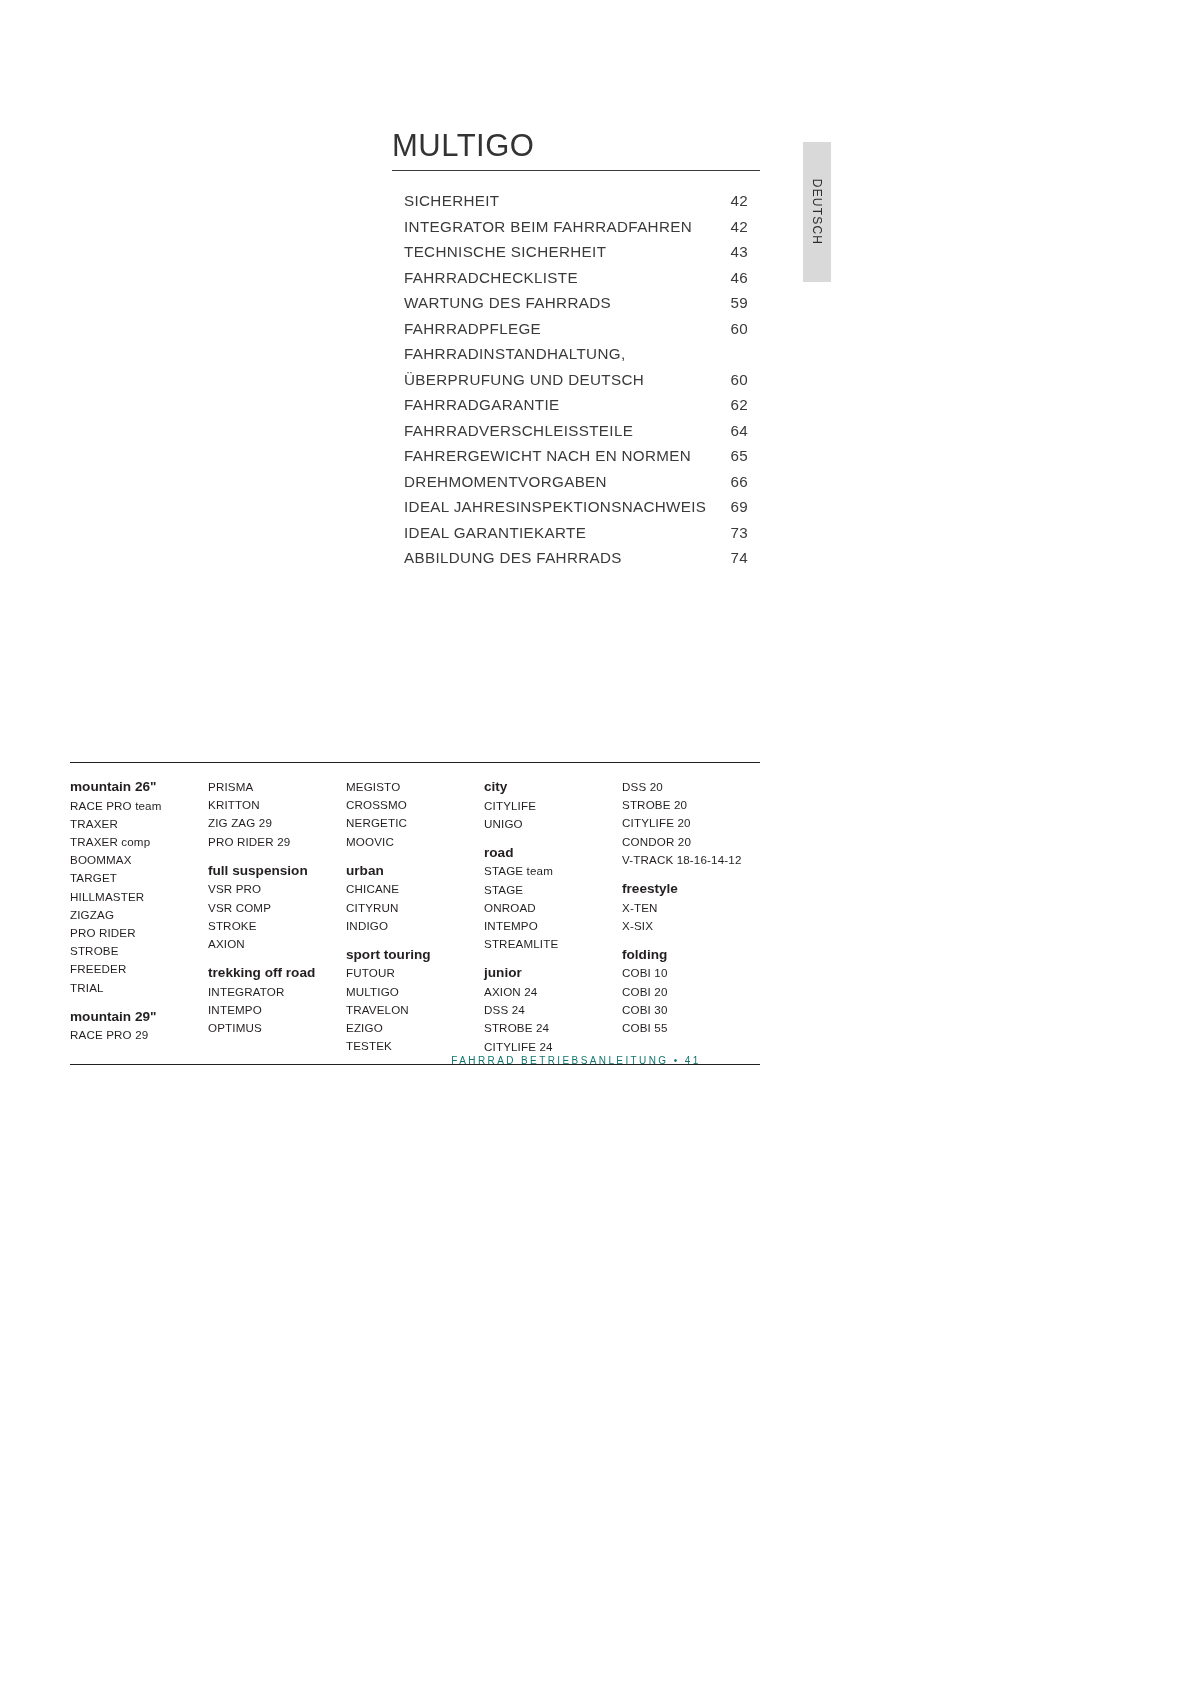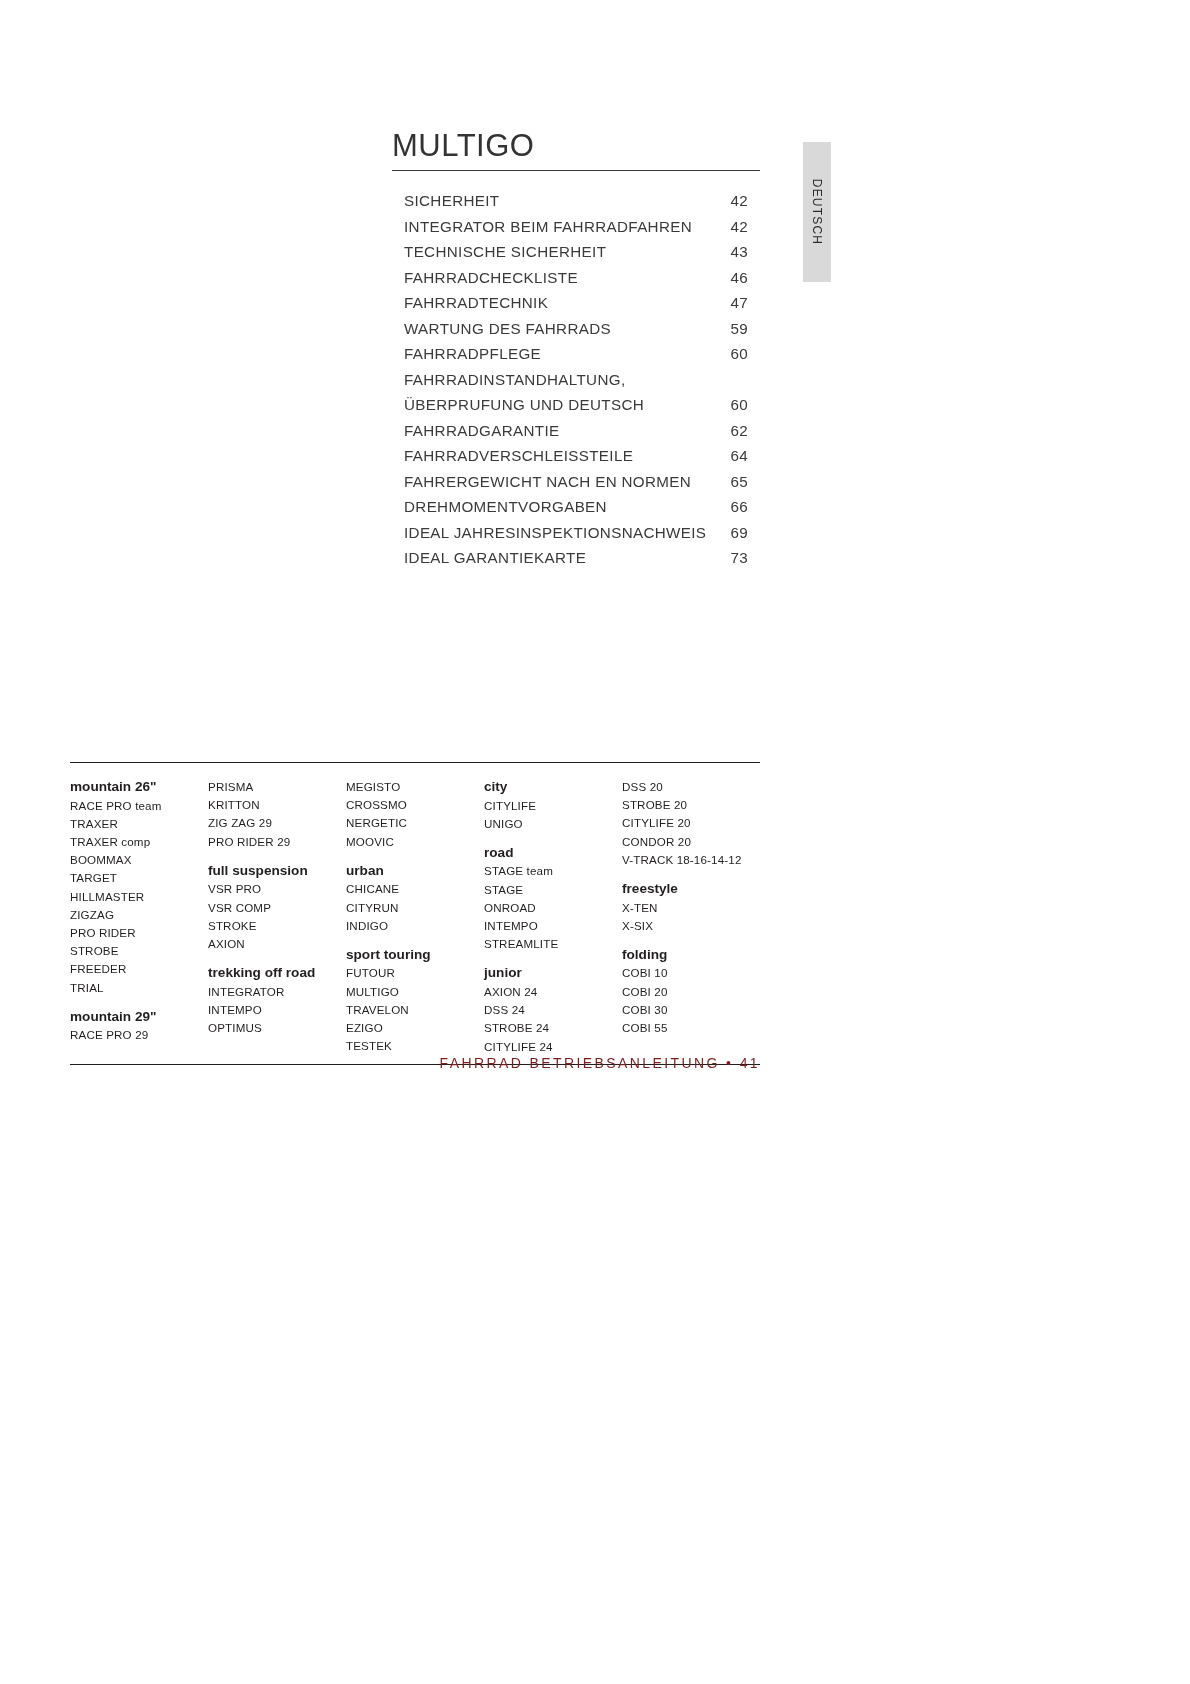--- a/index.html
+++ b/index.html
@@ -135,24 +135,24 @@
     letter-spacing: 0.15px;
     white-space: nowrap;
   }
 
   
   .footer {
     position: absolute;
     left: 392px;
     top: 1055px;
     width: 368px;
-    text-align: right;
-    font-size: 14px;
+    text-align: center;
+    font-size: 10px;
     letter-spacing: 2.4px;
-    color: #7f1d1d;
+    color: #0f766e;
   }
 </style>
 </head>
 <body>
 
 <div class="page">
 
   <div class="side-tab">
     <span class="side-tab-label">DEUTSCH</span>
   </div>
@@ -171,24 +171,20 @@
         </li>
         <li class="toc-row">
           <span class="label">TECHNISCHE SICHERHEIT</span>
           <span class="page-no">43</span>
         </li>
         <li class="toc-row">
           <span class="label">FAHRRADCHECKLISTE</span>
           <span class="page-no">46</span>
         </li>
         <li class="toc-row">
-          <span class="label">FAHRRADTECHNIK</span>
-          <span class="page-no">47</span>
-        </li>
-        <li class="toc-row">
           <span class="label">WARTUNG DES FAHRRADS</span>
           <span class="page-no">59</span>
         </li>
         <li class="toc-row">
           <span class="label">FAHRRADPFLEGE</span>
           <span class="page-no">60</span>
         </li>
         <li class="toc-row no-page">
           <span class="label">FAHRRADINSTANDHALTUNG,</span>
           <span class="page-no"></span>
@@ -213,20 +209,24 @@
           <span class="label">DREHMOMENTVORGABEN</span>
           <span class="page-no">66</span>
         </li>
         <li class="toc-row">
           <span class="label">IDEAL JAHRESINSPEKTIONSNACHWEIS</span>
           <span class="page-no">69</span>
         </li>
         <li class="toc-row">
           <span class="label">IDEAL GARANTIEKARTE</span>
           <span class="page-no">73</span>
+        </li>
+        <li class="toc-row">
+          <span class="label">ABBILDUNG DES FAHRRADS</span>
+          <span class="page-no">74</span>
         </li>
       </ul>
   </div>
 
   <div class="models">
     <div class="models-rule-top"></div>
     <div class="models-cols" id="models-cols">
         <div class="models-col">
           <div class="group-head first">mountain 26"</div>
           <div class="group-item">RACE PRO team</div>

